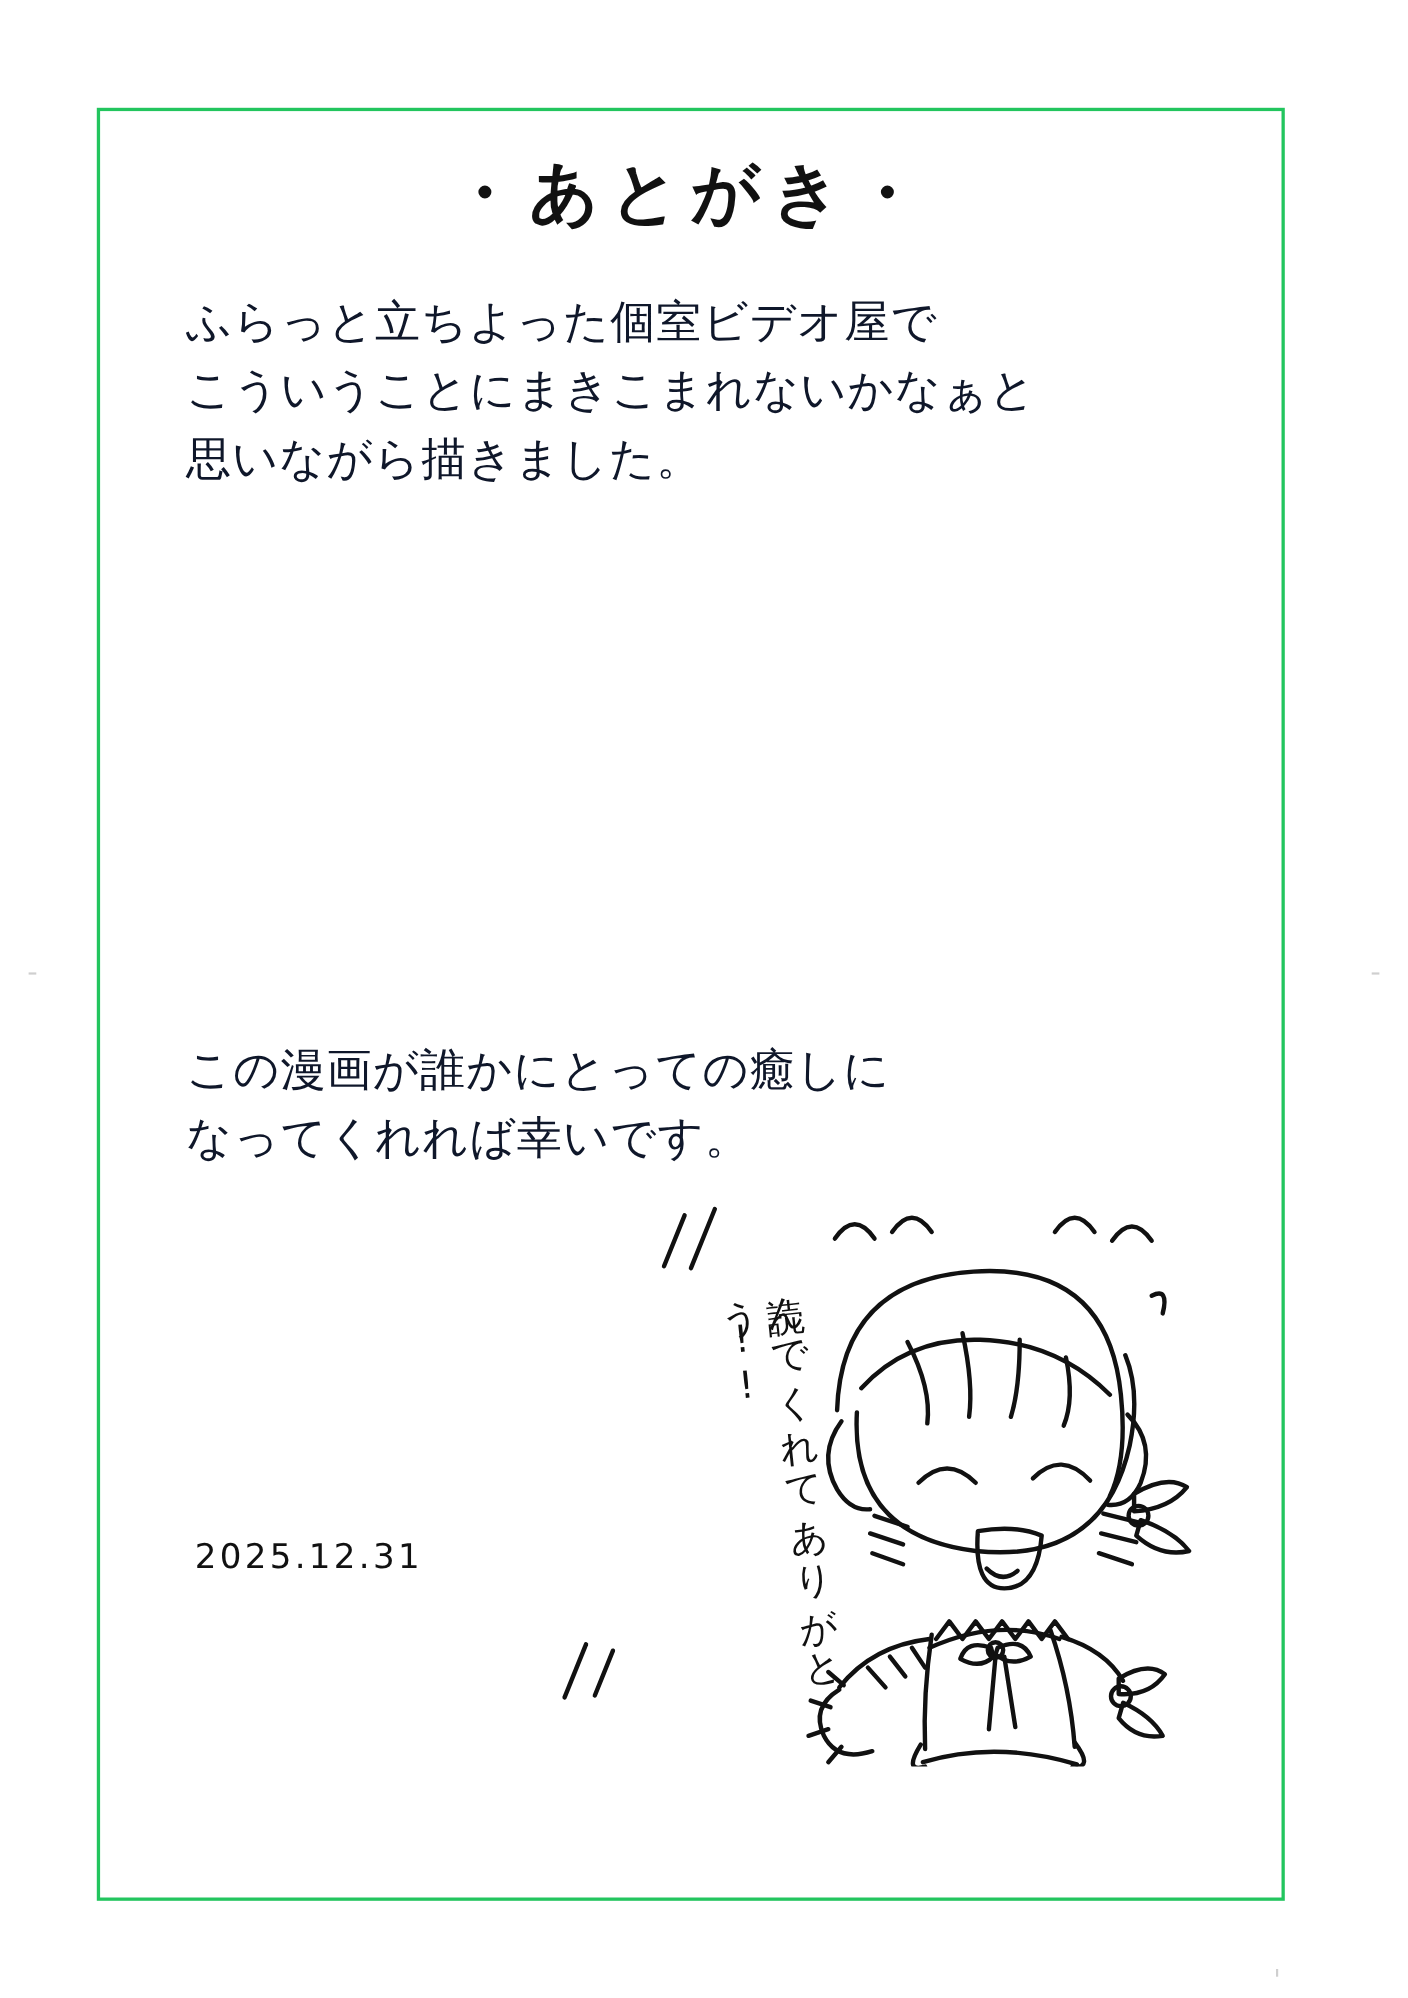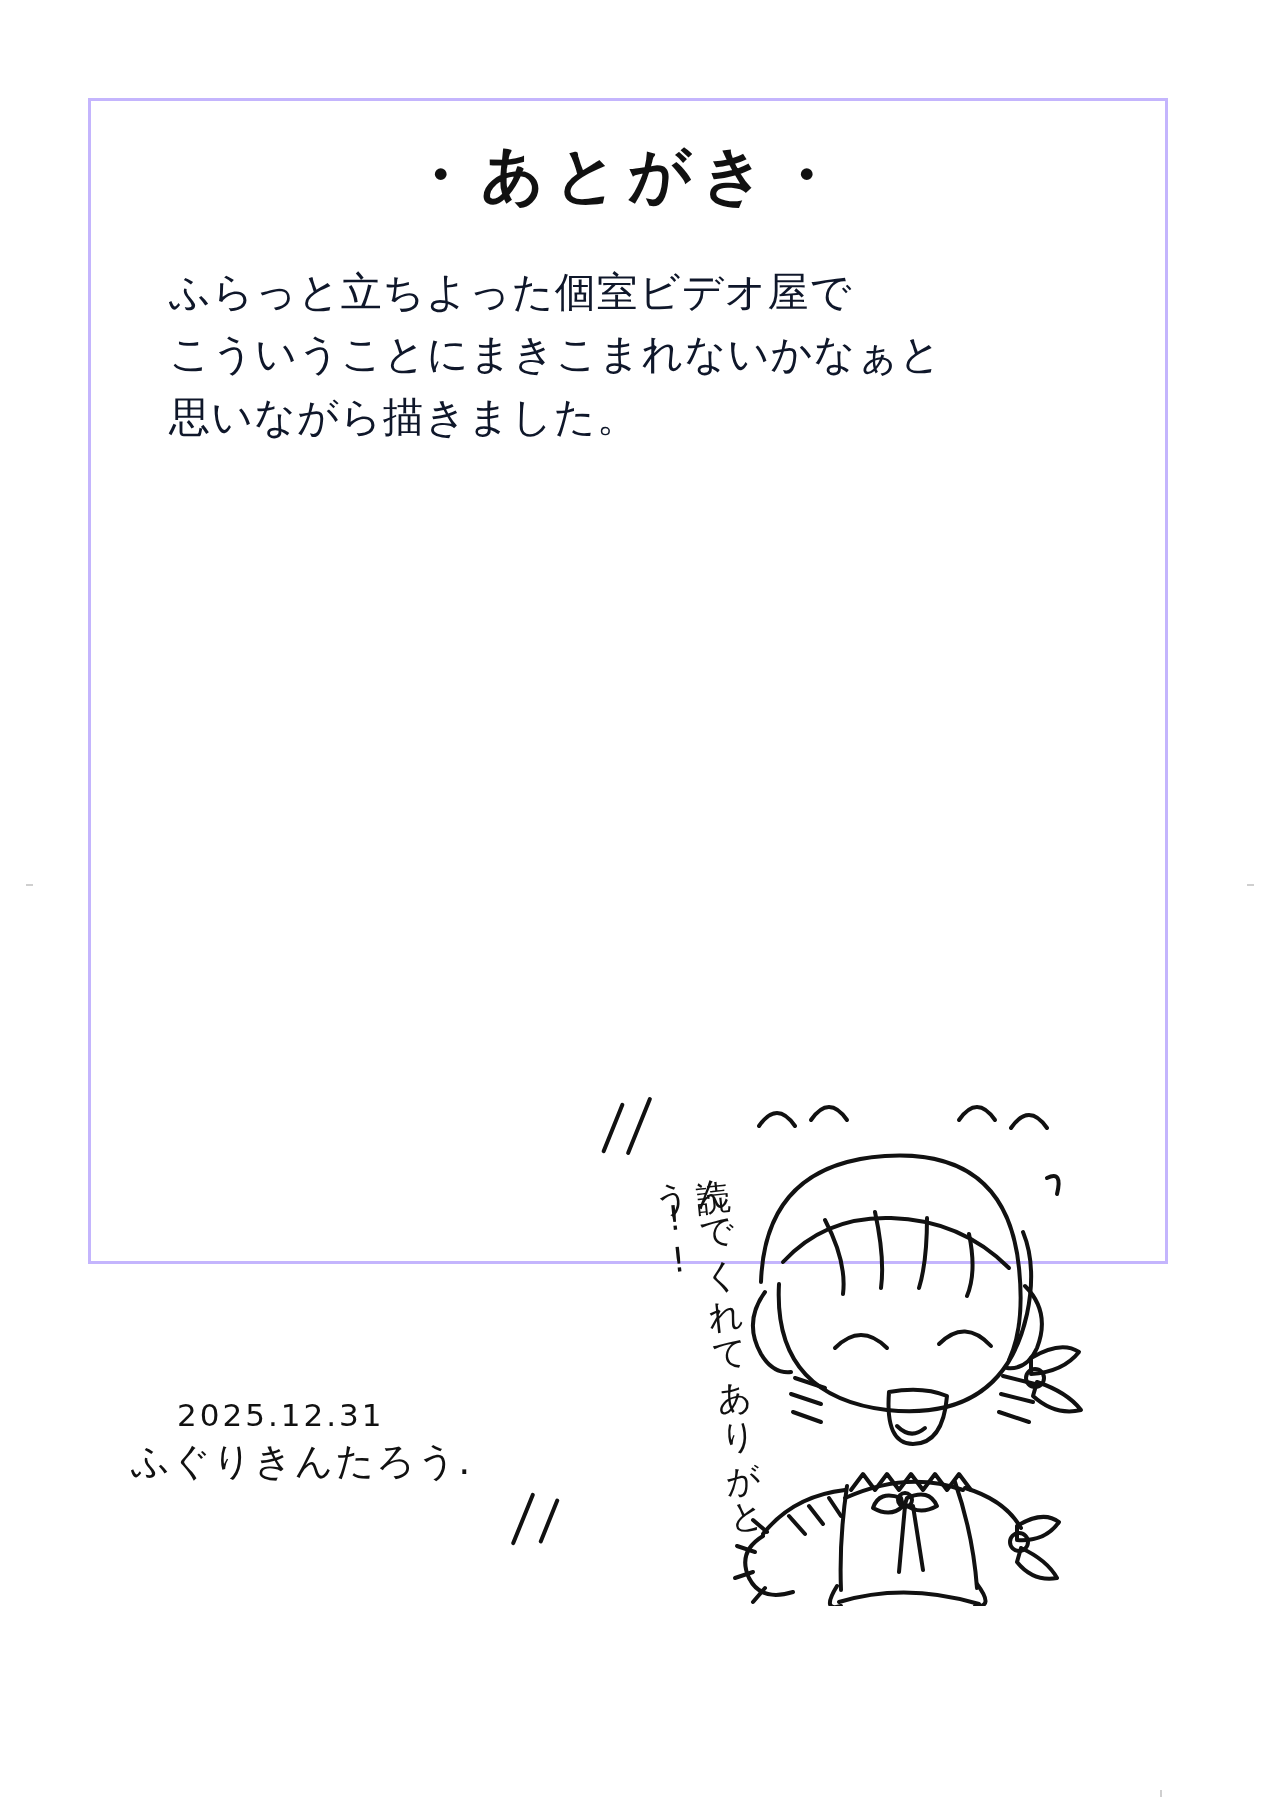--- a/index.html
+++ b/index.html
@@ -22,22 +22,22 @@
     inset: 0;
     background: #ffffff;
   }
 
   
   .panel {
     position: absolute;
     left: 88px;
     top: 98px;
     width: 1080px;
-    height: 1166px;
-    border: 3px solid #c4b5fd;
+    height: 1630px;
+    border: 3px solid #22c55e;
     box-sizing: border-box;
     background: #ffffff;
   }
 
   
   .title {
     position: absolute;
     left: 0;
     right: 0;
     top: 40px;
@@ -144,23 +144,24 @@
   <div class="tick tick-r"></div>
   <div class="tick tick-b"></div>
 
   <div class="panel">
 
     <div class="title">・あとがき・</div>
 
     <div class="body-text para-1">ふらっと立ちよった個室ビデオ屋で
 こういうことにまきこまれないかなぁと
 思いながら描きました。</div>
+    <div class="body-text para-4">この漫画が誰かにとっての癒しに
+なってくれれば幸いです。</div>
 
     <div class="sig-date">2025.12.31</div>
-    <div class="sig-name">ふぐりきんたろう.</div>
 
     <div class="speedline sl1"></div>
     <div class="speedline sl2"></div>
     <div class="speedline sl3"></div>
     <div class="speedline sl4"></div>
 
     <div class="vertical-thanks">読んでくれてありがとう!!</div>
 
     <div class="chibi">
       <svg viewBox="0 0 470 520" xmlns="http://www.w3.org/2000/svg" fill="none" stroke="#111111" stroke-width="4" stroke-linecap="round" stroke-linejoin="round">

